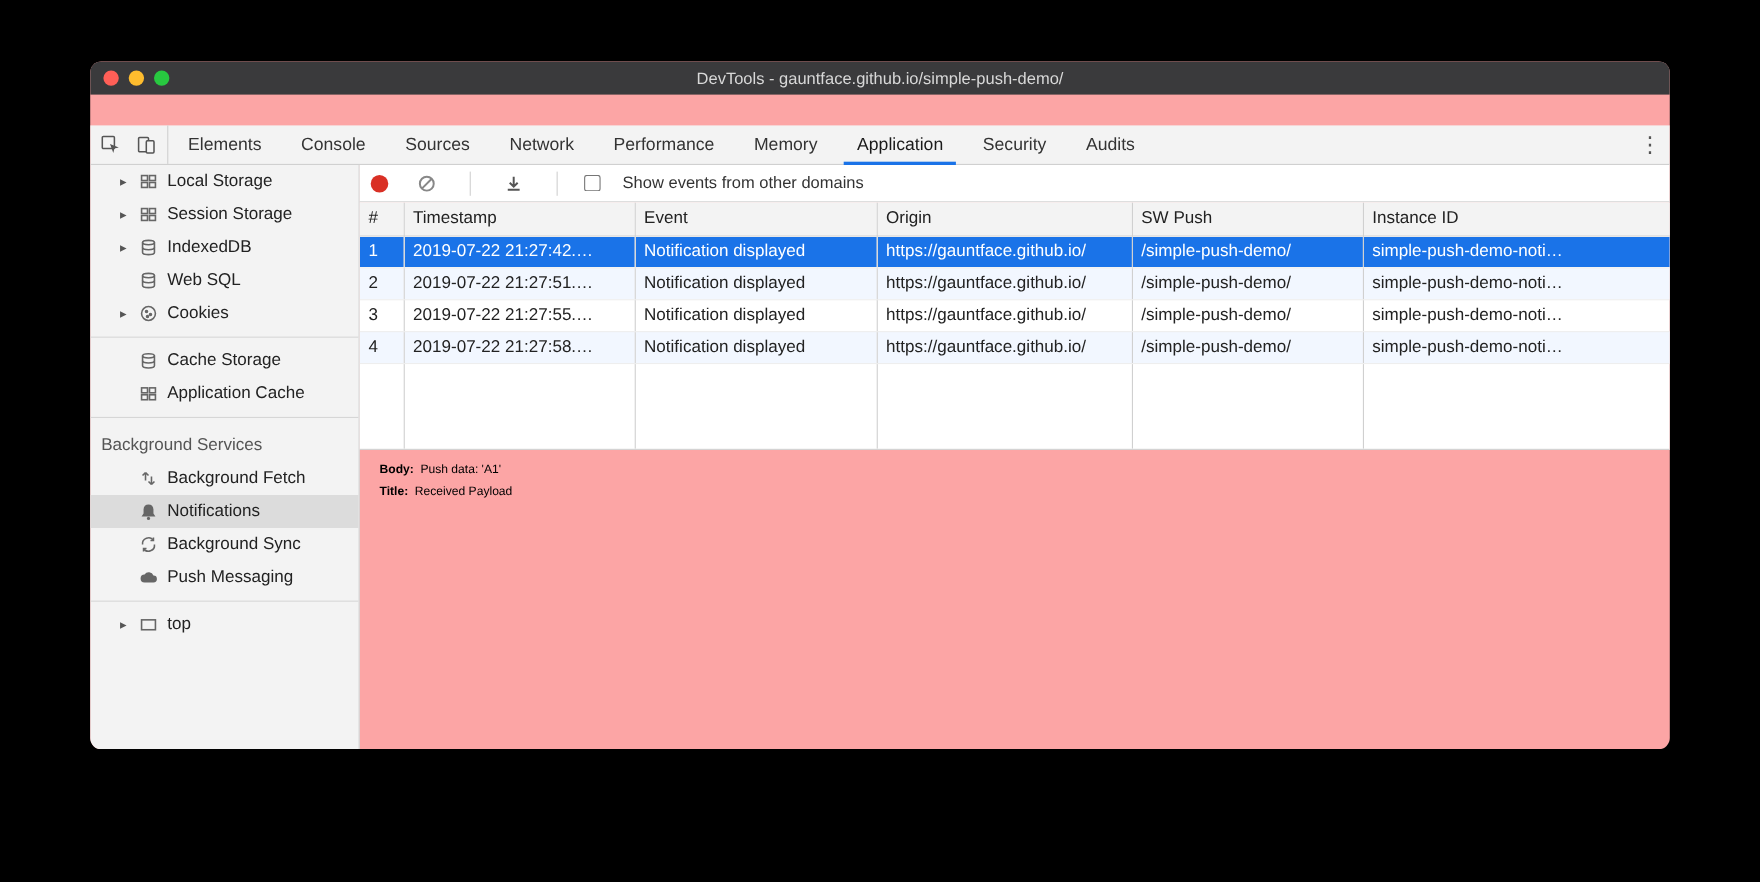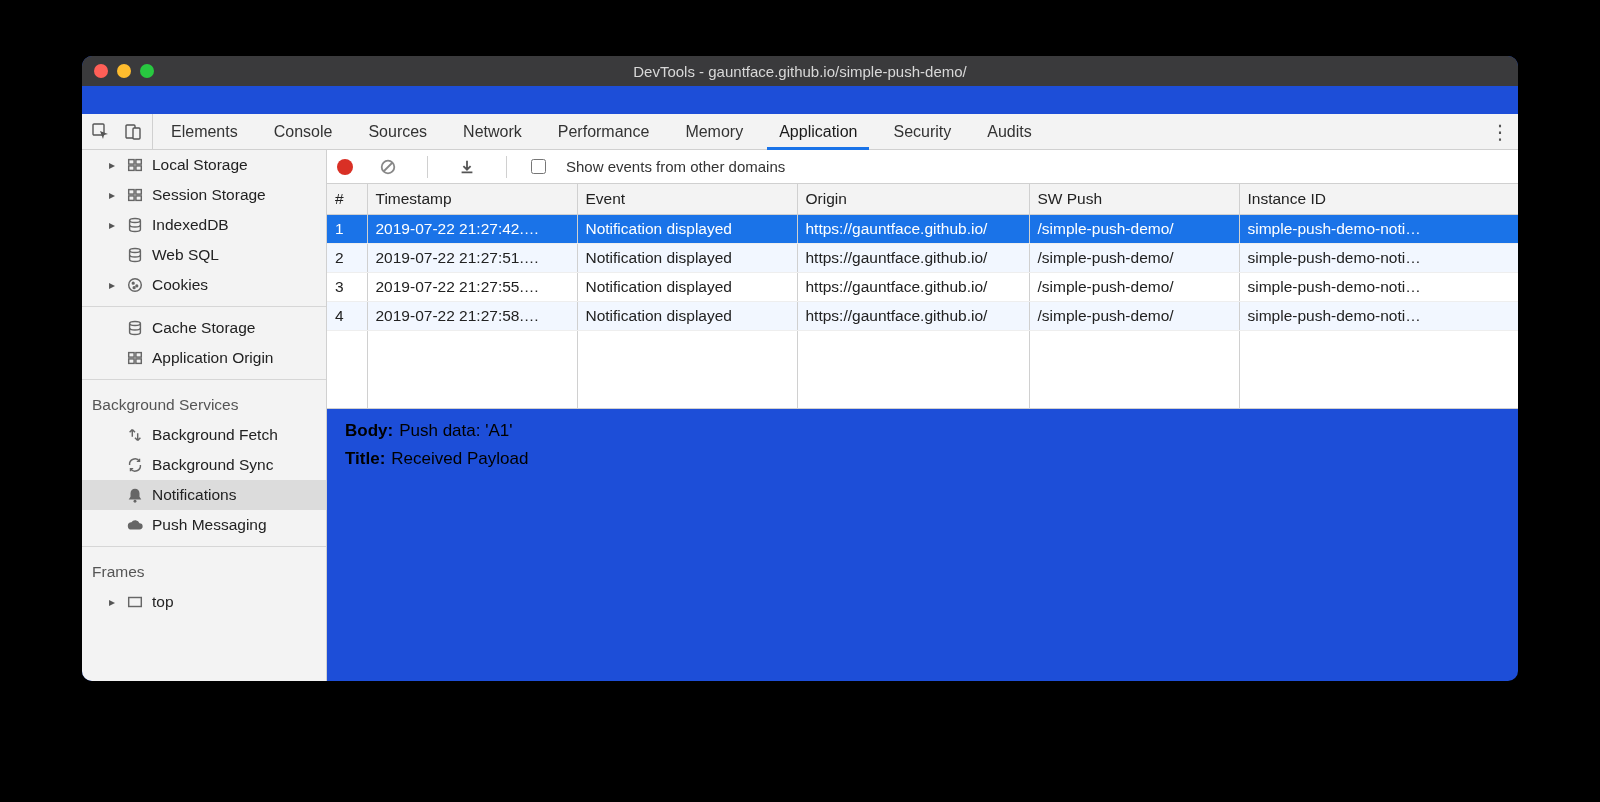--- a/index.html
+++ b/index.html
@@ -1,19 +1,19 @@
 <!DOCTYPE html>
 <html><head>
 <meta charset="utf-8">
 <style>
 * { margin: 0; padding: 0; box-sizing: border-box; }
 html, body { width: 1600px; height: 802px; background: #000; font-family: -apple-system, "Helvetica Neue", Arial, sans-serif; }
 .window {
   position: absolute; left: 82px; top: 56px; width: 1436px; height: 625px;
-  background: #1d4ed8; border-radius: 10px; overflow: hidden;
+  background: #fca5a5; border-radius: 10px; overflow: hidden;
   box-shadow: 0 30px 60px rgba(0,0,0,0.5);
   display: flex; flex-direction: column;
 }
 .titlebar {
   height: 30px; background: #3a3a3c; display: flex; align-items: center;
   padding: 0 12px; position: relative;
 }
 .traffic { display: flex; gap: 9px; }
 .traffic .dot { width: 14px; height: 14px; border-radius: 50%; }
 .dot.r { background: #ff5f57; }
@@ -72,21 +72,21 @@
 th { background: #f3f3f3; font-weight: 400; border-bottom: 1px solid #d0d0d0; height: 30px; }
 th:last-child, td:last-child { border-right: none; }
 col.c0 { width: 40px; }
 col.c1 { width: 210px; }
 col.c2 { width: 220px; }
 col.c3 { width: 232px; }
 col.c4 { width: 210px; }
 tr.selected td { background: #1a73e8; color: #fff; }
 tr.even td { background: #f2f7ff; }
 tr.filler td { height: 78px; border-bottom: none; }
-.details { padding: 12px 18px; font-size: 17px; }
+.details { padding: 12px 18px; font-size: 11px; }
 .details .row { display: flex; gap: 6px; margin-bottom: 8px; }
 .details .k { font-weight: 700; }
 .details .v { font-family: Liberation Sans, sans-serif; }
 input[type=checkbox]{ width:15px; height:15px; }
 svg { display:block; }
 </style>
 </head>
 <body>
 
 <div class="window">
@@ -208,68 +208,67 @@
           <div class="sb-item">
             <span class="tw"></span>
             <span class="ic">
               <svg width="18" height="18" viewBox="0 0 20 20" fill="none" stroke="#666" stroke-width="1.6">
                 <rect x="3" y="4" width="6" height="5"></rect>
                 <rect x="11" y="4" width="6" height="5"></rect>
                 <rect x="3" y="11" width="6" height="5"></rect>
                 <rect x="11" y="11" width="6" height="5"></rect>
               </svg>
             </span>
-            <span>Application Origin</span>
+            <span>Application Cache</span>
           </div>
         </div>
       <div class="sb-sep"></div>
       <div class="sb-group-title">Background Services</div>
       <div id="sb-bgs">
           <div class="sb-item">
             <span class="tw"></span>
             <span class="ic">
               <svg width="18" height="18" viewBox="0 0 20 20" fill="none" stroke="#666" stroke-width="1.6">
                 <path d="M7 4 V12 M7 4 L4 7 M7 4 L10 7"></path>
                 <path d="M13 16 V8 M13 16 L10 13 M13 16 L16 13"></path>
               </svg>
             </span>
             <span>Background Fetch</span>
           </div>
-          <div class="sb-item">
-            <span class="tw"></span>
-            <span class="ic">
-              <svg width="18" height="18" viewBox="0 0 20 20" fill="none" stroke="#666" stroke-width="1.6">
-                <path d="M4 10 A6 6 0 0 1 15 6 M16 10 A6 6 0 0 1 5 14"></path>
-                <path d="M15 3 V6 H12 M5 17 V14 H8"></path>
-              </svg>
-            </span>
-            <span>Background Sync</span>
-          </div>
           <div class="sb-item selected">
             <span class="tw"></span>
             <span class="ic">
               <svg width="18" height="18" viewBox="0 0 20 20" fill="#666">
                 <path d="M10 3 C7 3 5 5 5 8 V12 L3 15 H17 L15 12 V8 C15 5 13 3 10 3 Z"></path>
                 <circle cx="10" cy="17" r="1.6"></circle>
               </svg>
             </span>
             <span>Notifications</span>
           </div>
           <div class="sb-item">
             <span class="tw"></span>
             <span class="ic">
+              <svg width="18" height="18" viewBox="0 0 20 20" fill="none" stroke="#666" stroke-width="1.6">
+                <path d="M4 10 A6 6 0 0 1 15 6 M16 10 A6 6 0 0 1 5 14"></path>
+                <path d="M15 3 V6 H12 M5 17 V14 H8"></path>
+              </svg>
+            </span>
+            <span>Background Sync</span>
+          </div>
+          <div class="sb-item">
+            <span class="tw"></span>
+            <span class="ic">
               <svg width="18" height="18" viewBox="0 0 20 20" fill="#666">
                 <path d="M6 15 A4 4 0 0 1 6 7 A5 5 0 0 1 15 8 A3.5 3.5 0 0 1 15 15 Z"></path>
               </svg>
             </span>
             <span>Push Messaging</span>
           </div>
         </div>
       <div class="sb-sep"></div>
-      <div class="sb-group-title">Frames</div>
       <div id="sb-frames">
           <div class="sb-item">
             <span class="tw">▸</span>
             <span class="ic">
               <svg width="18" height="18" viewBox="0 0 20 20" fill="none" stroke="#666" stroke-width="1.6">
                 <rect x="3" y="5" width="14" height="10"></rect>
               </svg>
             </span>
             <span>top</span>
           </div>

